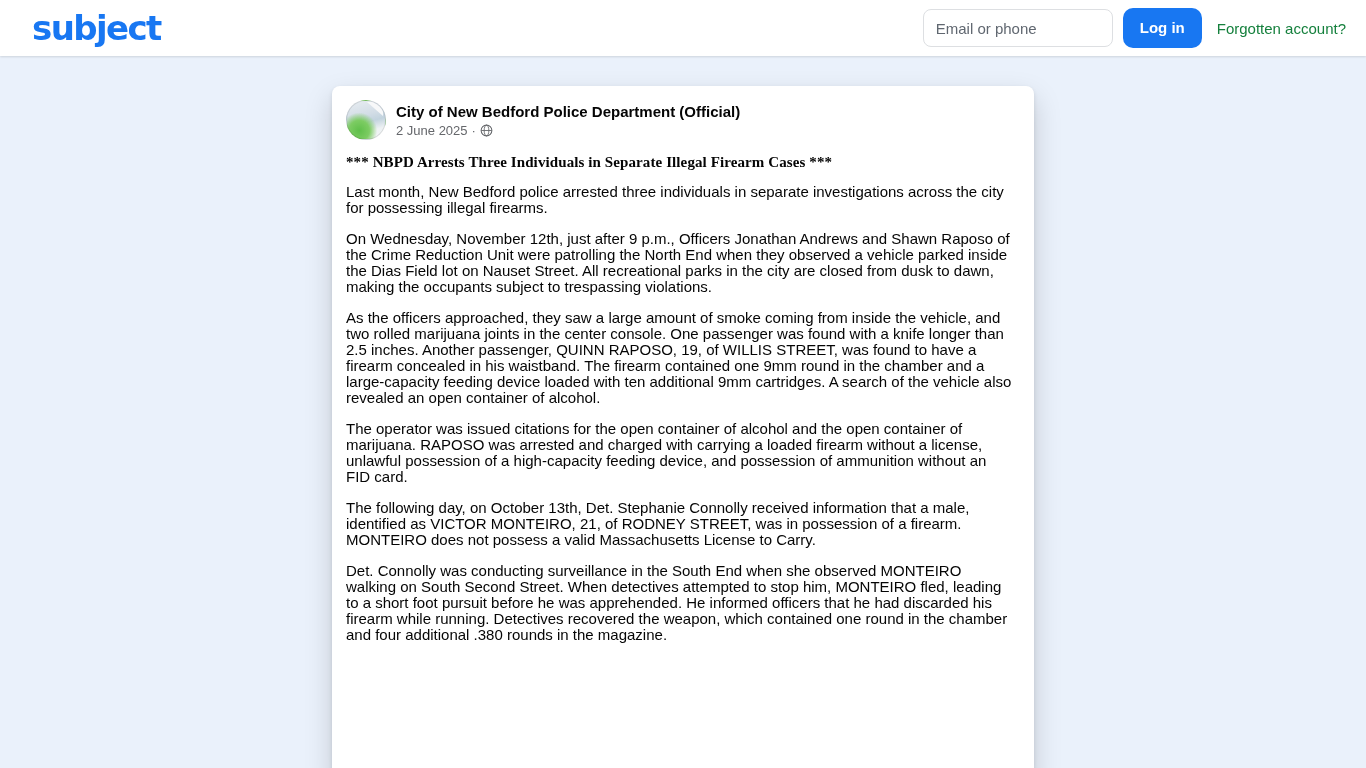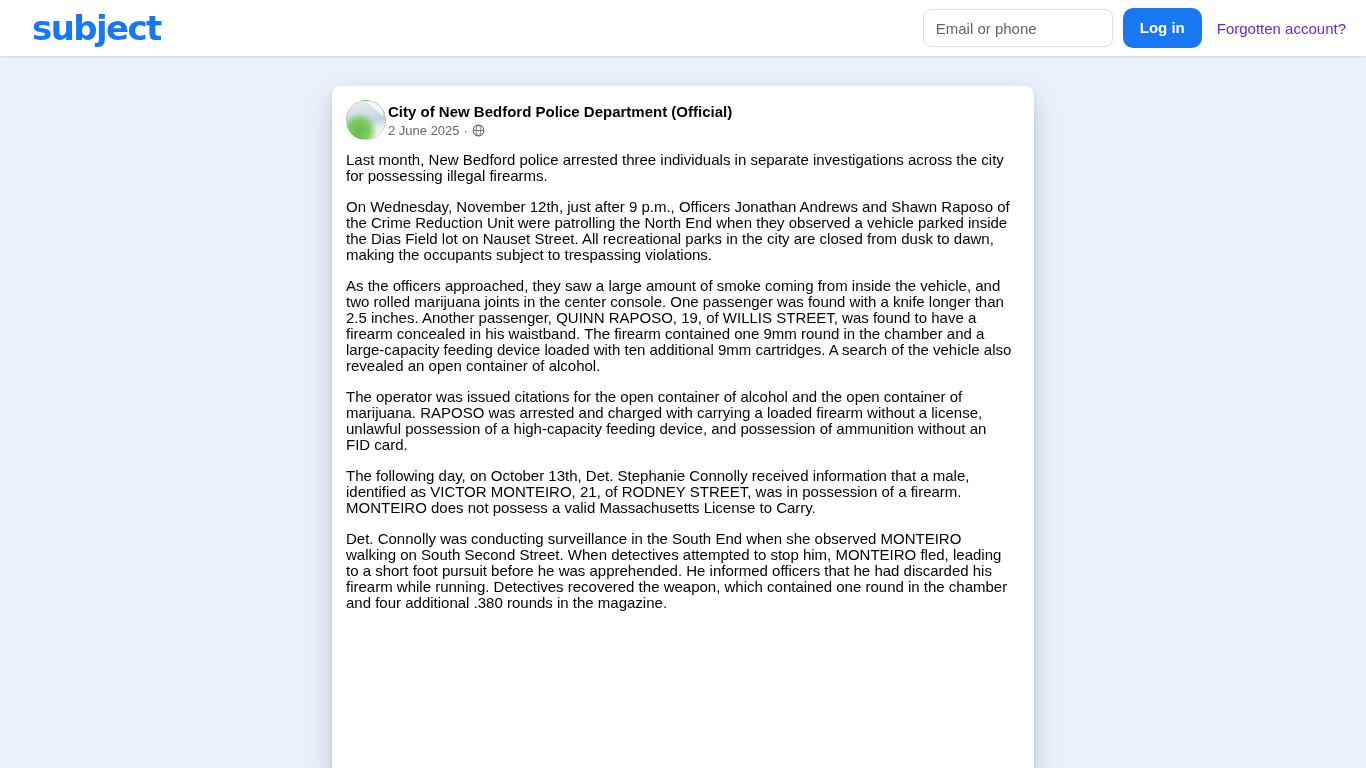--- a/index.html
+++ b/index.html
@@ -59,21 +59,21 @@
     border: none;
     border-radius: 10px;
     font-size: 15px;
     font-weight: bold;
     font-family: "Liberation Sans", sans-serif;
     cursor: pointer;
     line-height: 36px;
   }
   .forgot-link {
     font-size: 15px;
-    color: #6d28d9;
+    color: #15803d;
     text-decoration: none;
     white-space: nowrap;
     cursor: pointer;
     margin-left: 5px;
   }
 
   
   .modal {
     position: absolute;
     left: 332px; top: 86px;
@@ -117,21 +117,21 @@
   .close-btn svg { display: block; }
 
   
   .post-body {
     padding: 14px 18px 0 14px;
     height: 628px;
     overflow: hidden;
   }
   .author-row {
     display: flex;
-    gap: 2px;
+    gap: 10px;
     margin-bottom: 12px;
   }
   .avatar {
     width: 40px; height: 40px;
     border-radius: 50%;
     flex: 0 0 40px;
     background:
       radial-gradient(circle at 32% 78%, #5fbf4a 0%, #7dcc63 26%, rgba(125,204,99,0) 46%),
       linear-gradient(165deg, #e9eef2 0%, #d3dde6 38%, #c2d3de 55%, #eef2f4 75%, #f3f5f6 100%);
     border: 1px solid rgba(0,0,0,0.10);
@@ -212,20 +212,21 @@
               <circle cx="8" cy="8" r="6.6" fill="none" stroke="#65676b" stroke-width="1.3"></circle>
               <ellipse cx="8" cy="8" rx="2.9" ry="6.6" fill="none" stroke="#65676b" stroke-width="1.1"></ellipse>
               <path d="M1.6 8 H14.4" stroke="#65676b" stroke-width="1.1"></path>
             </svg>
           </span>
         </div>
       </div>
     </div>
 
     <div class="post-text">
+      <p class="post-headline">*** NBPD Arrests Three Individuals in Separate Illegal Firearm Cases ***</p>
       <p class="post-para">Last month, New Bedford police arrested three individuals in separate investigations across the city for possessing illegal firearms.</p>
       <p class="post-para">On Wednesday, November 12th, just after 9 p.m., Officers Jonathan Andrews and Shawn Raposo of the Crime Reduction Unit were patrolling the North End when they observed a vehicle parked inside the Dias Field lot on Nauset Street. All recreational parks in the city are closed from dusk to dawn, making the occupants subject to trespassing violations.</p>
       <p class="post-para">As the officers approached, they saw a large amount of smoke coming from inside the vehicle, and two rolled marijuana joints in the center console. One passenger was found with a knife longer than 2.5 inches. Another passenger, QUINN RAPOSO, 19, of WILLIS STREET, was found to have a firearm concealed in his waistband. The firearm contained one 9mm round in the chamber and a large-capacity feeding device loaded with ten additional 9mm cartridges. A search of the vehicle also revealed an open container of alcohol.</p>
       <p class="post-para">The operator was issued citations for the open container of alcohol and the open container of marijuana. RAPOSO was arrested and charged with carrying a loaded firearm without a license, unlawful possession of a high-capacity feeding device, and possession of ammunition without an FID card.</p>
       <p class="post-para">The following day, on October 13th, Det. Stephanie Connolly received information that a male, identified as VICTOR MONTEIRO, 21, of RODNEY STREET, was in possession of a firearm. MONTEIRO does not possess a valid Massachusetts License to Carry.</p>
       <p class="post-para">Det. Connolly was conducting surveillance in the South End when she observed MONTEIRO walking on South Second Street. When detectives attempted to stop him, MONTEIRO fled, leading to a short foot pursuit before he was apprehended. He informed officers that he had discarded his firearm while running. Detectives recovered the weapon, which contained one round in the chamber and four additional .380 rounds in the magazine.</p>
 
     </div>
 
   </div>

